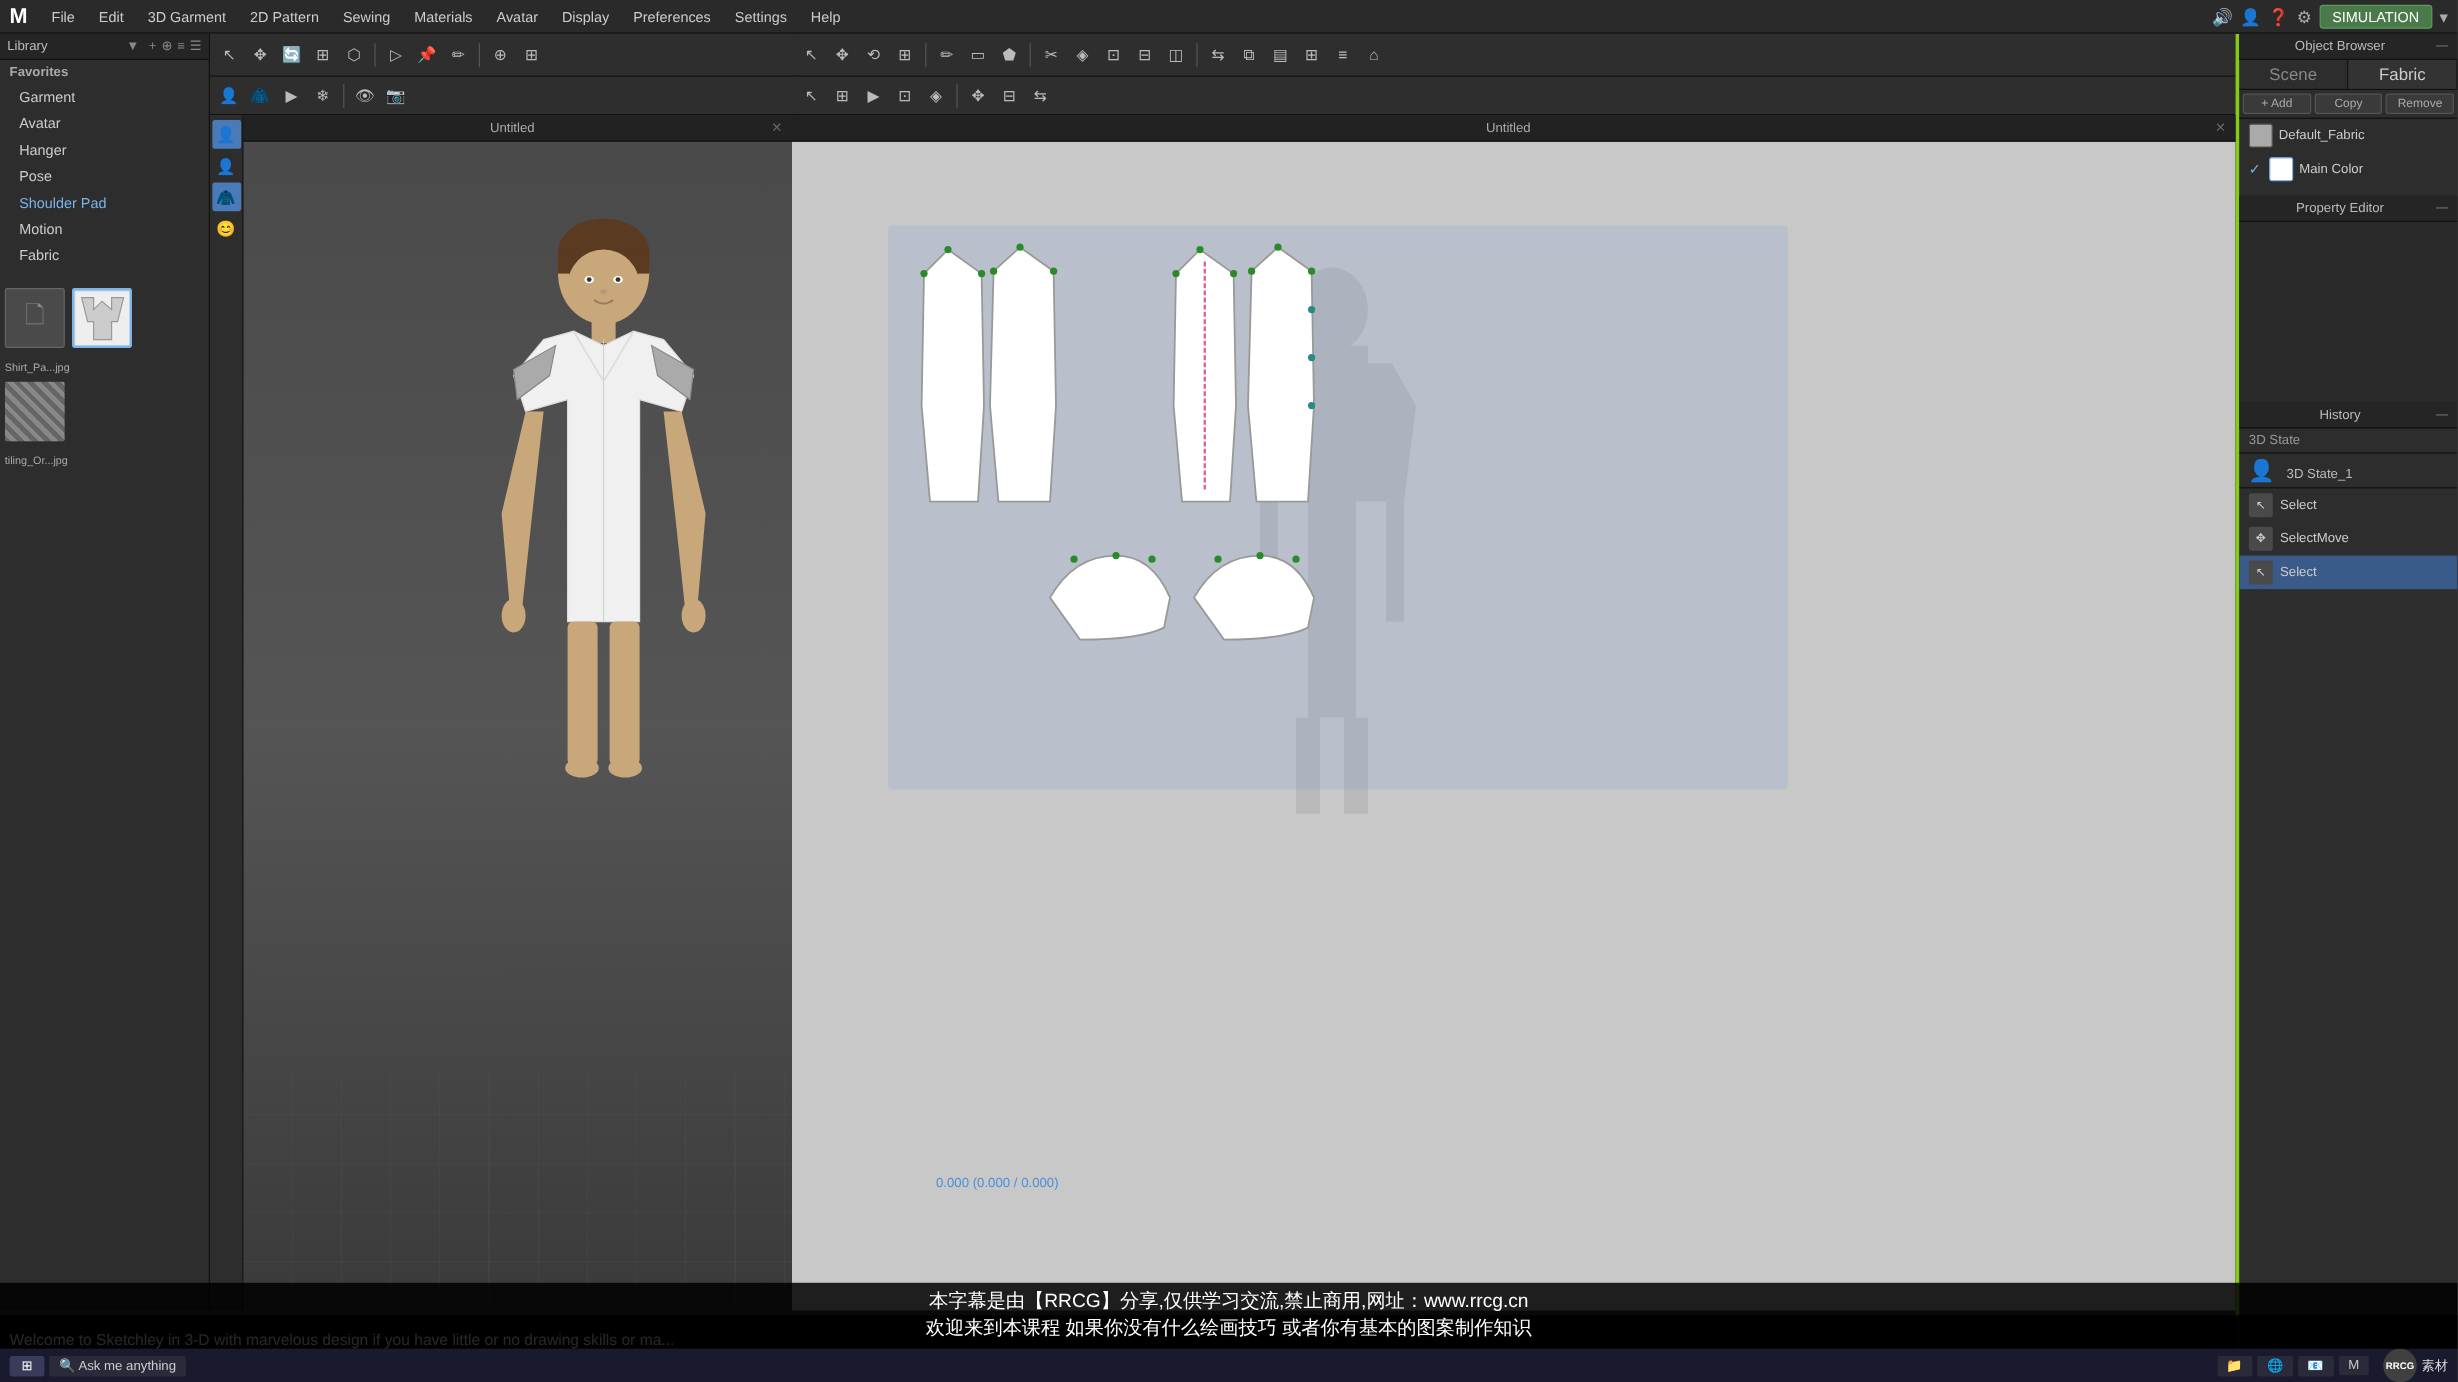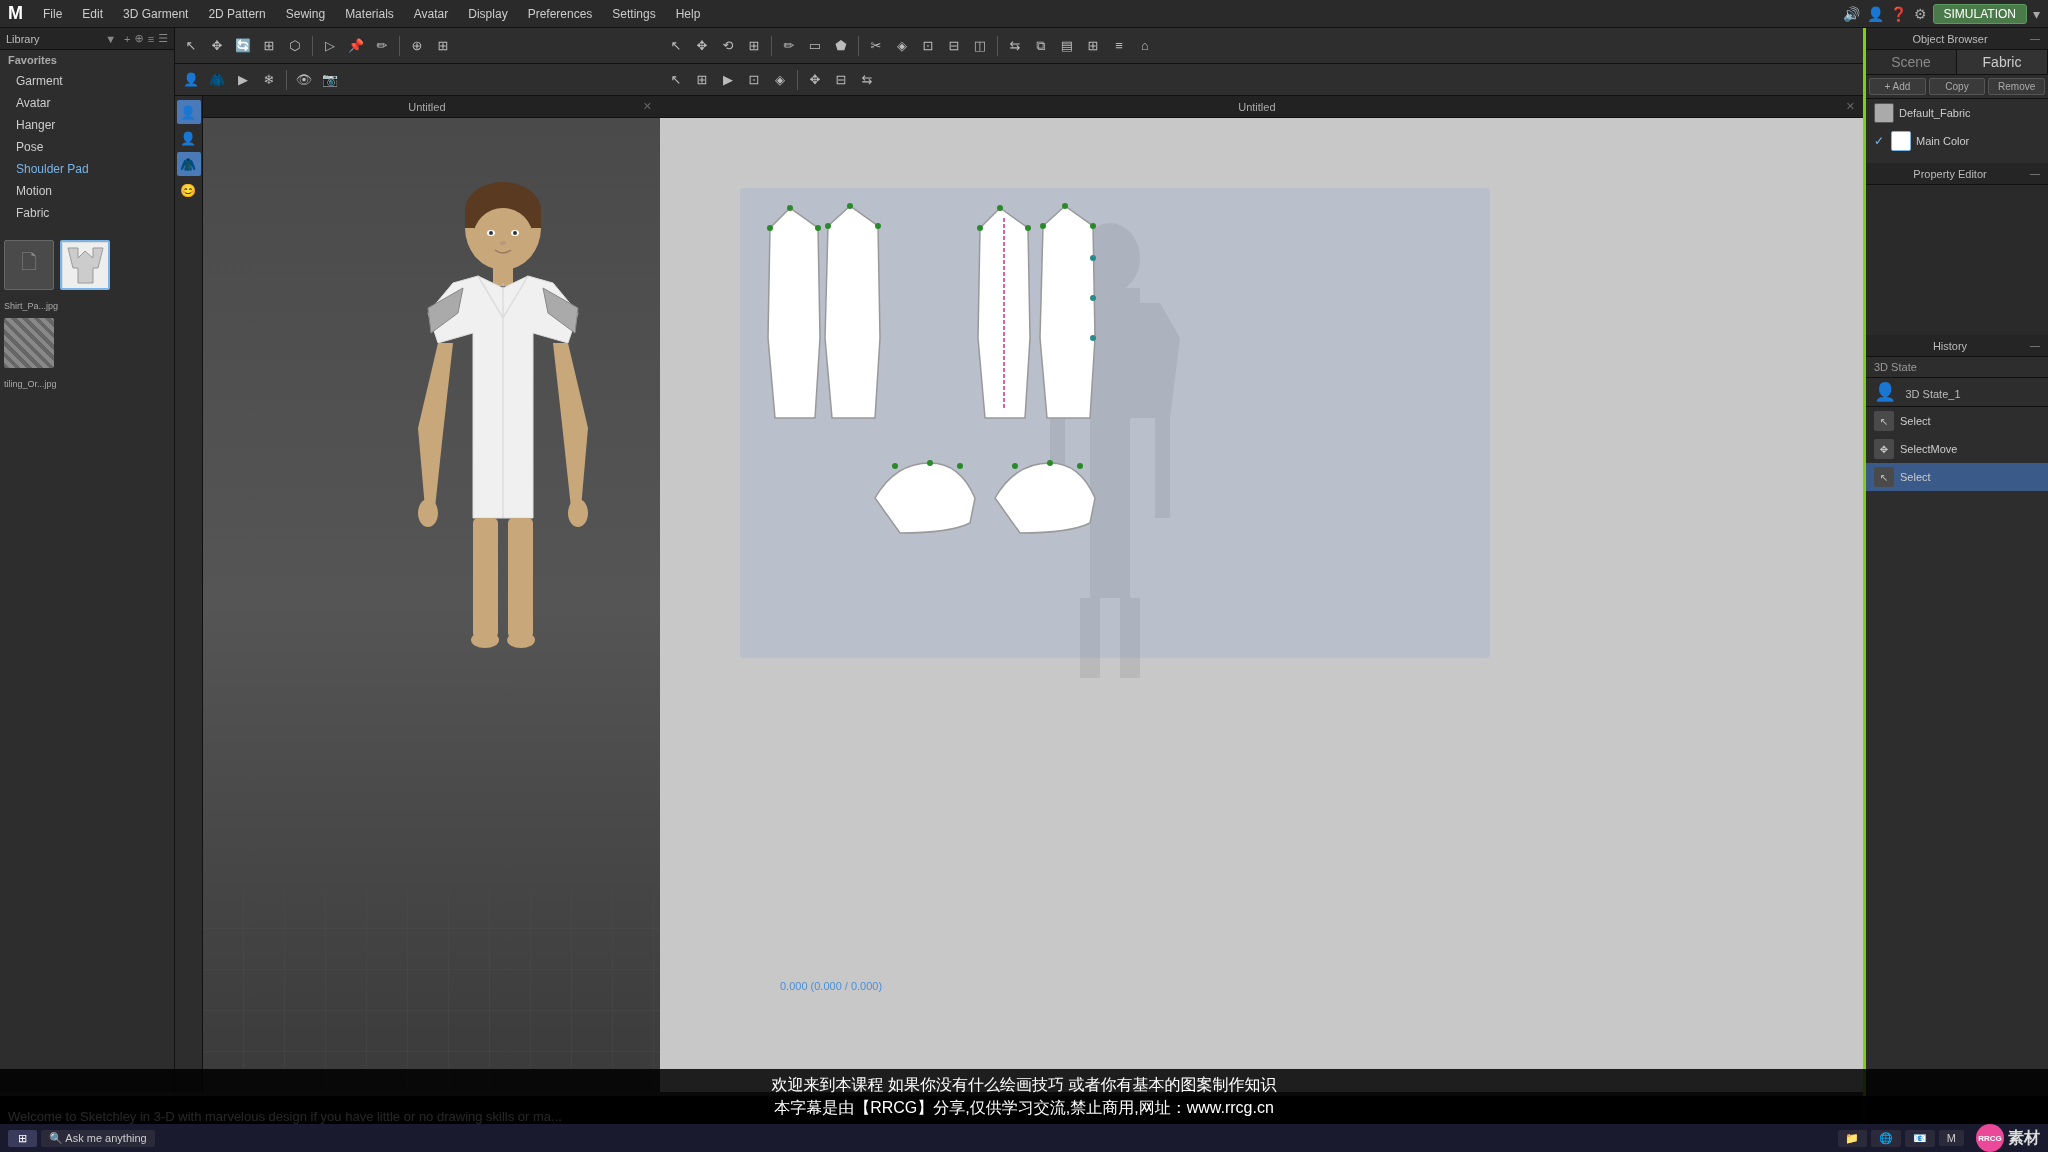--- a/index.html
+++ b/index.html
@@ -350,21 +350,21 @@
       position: absolute;
       bottom: 70px;
       left: 700px;
       font-size: 11px;
       color: #7ab4e8;
     }
     .watermark-circle {
       width: 40px;
       height: 40px;
       border-radius: 50%;
-      background: #ec4899;
+      background: #404040;
       display: flex;
       align-items: center;
       justify-content: center;
       font-size: 12px;
       font-weight: bold;
       color: #fff;
     }
 
     
     #taskbar {
@@ -744,37 +744,37 @@
     </div>
     <div class="history-item active">
       <div class="history-icon">↖</div>
       <span>Select</span>
     </div>
   </div>
 </div>
 
 <div id="subtitle-bar" style="bottom:28px;height:55px;">
   <div class="subtitle-cn">
+    <span>本字幕是由【RRCG】分享,仅供学习交流,禁止商用,网址：www.rrcg.cn</span>
+  </div>
+  <div class="subtitle-cn">
     <span>欢迎来到本课程 如果你没有什么绘画技巧 或者你有基本的图案制作知识</span>
-  </div>
-  <div class="subtitle-cn">
-    <span>本字幕是由【RRCG】分享,仅供学习交流,禁止商用,网址：www.rrcg.cn</span>
   </div>
 </div>
 
 <div style="position:absolute;bottom:28px;left:0;right:0;height:28px;background:rgba(0,0,0,0.9);display:flex;align-items:flex-end;padding:0 8px;">
   <span style="font-size:13px;color:#fff;">Welcome to Sketchley in 3-D with marvelous design if you have little or no drawing skills or ma...</span>
 </div>
 
 <div id="taskbar">
   <div class="taskbar-start">⊞</div>
   <div class="taskbar-item">🔍 Ask me anything</div>
   <div style="flex:1;"></div>
   <div class="taskbar-item">📁</div>
   <div class="taskbar-item">🌐</div>
   <div class="taskbar-item">📧</div>
   <div class="taskbar-item">M</div>
 
   <div style="display:flex;align-items:center;gap:4px;margin-left:8px;">
     <div class="watermark-circle" style="width:28px;height:28px;font-size:8px;">RRCG</div>
-    <span style="font-size:16px;color:#ddd;font-weight:bold;">素材</span>
+    <span style="font-size:11px;color:#ddd;">素材</span>
   </div>
 </div>
 
 </body></html>

